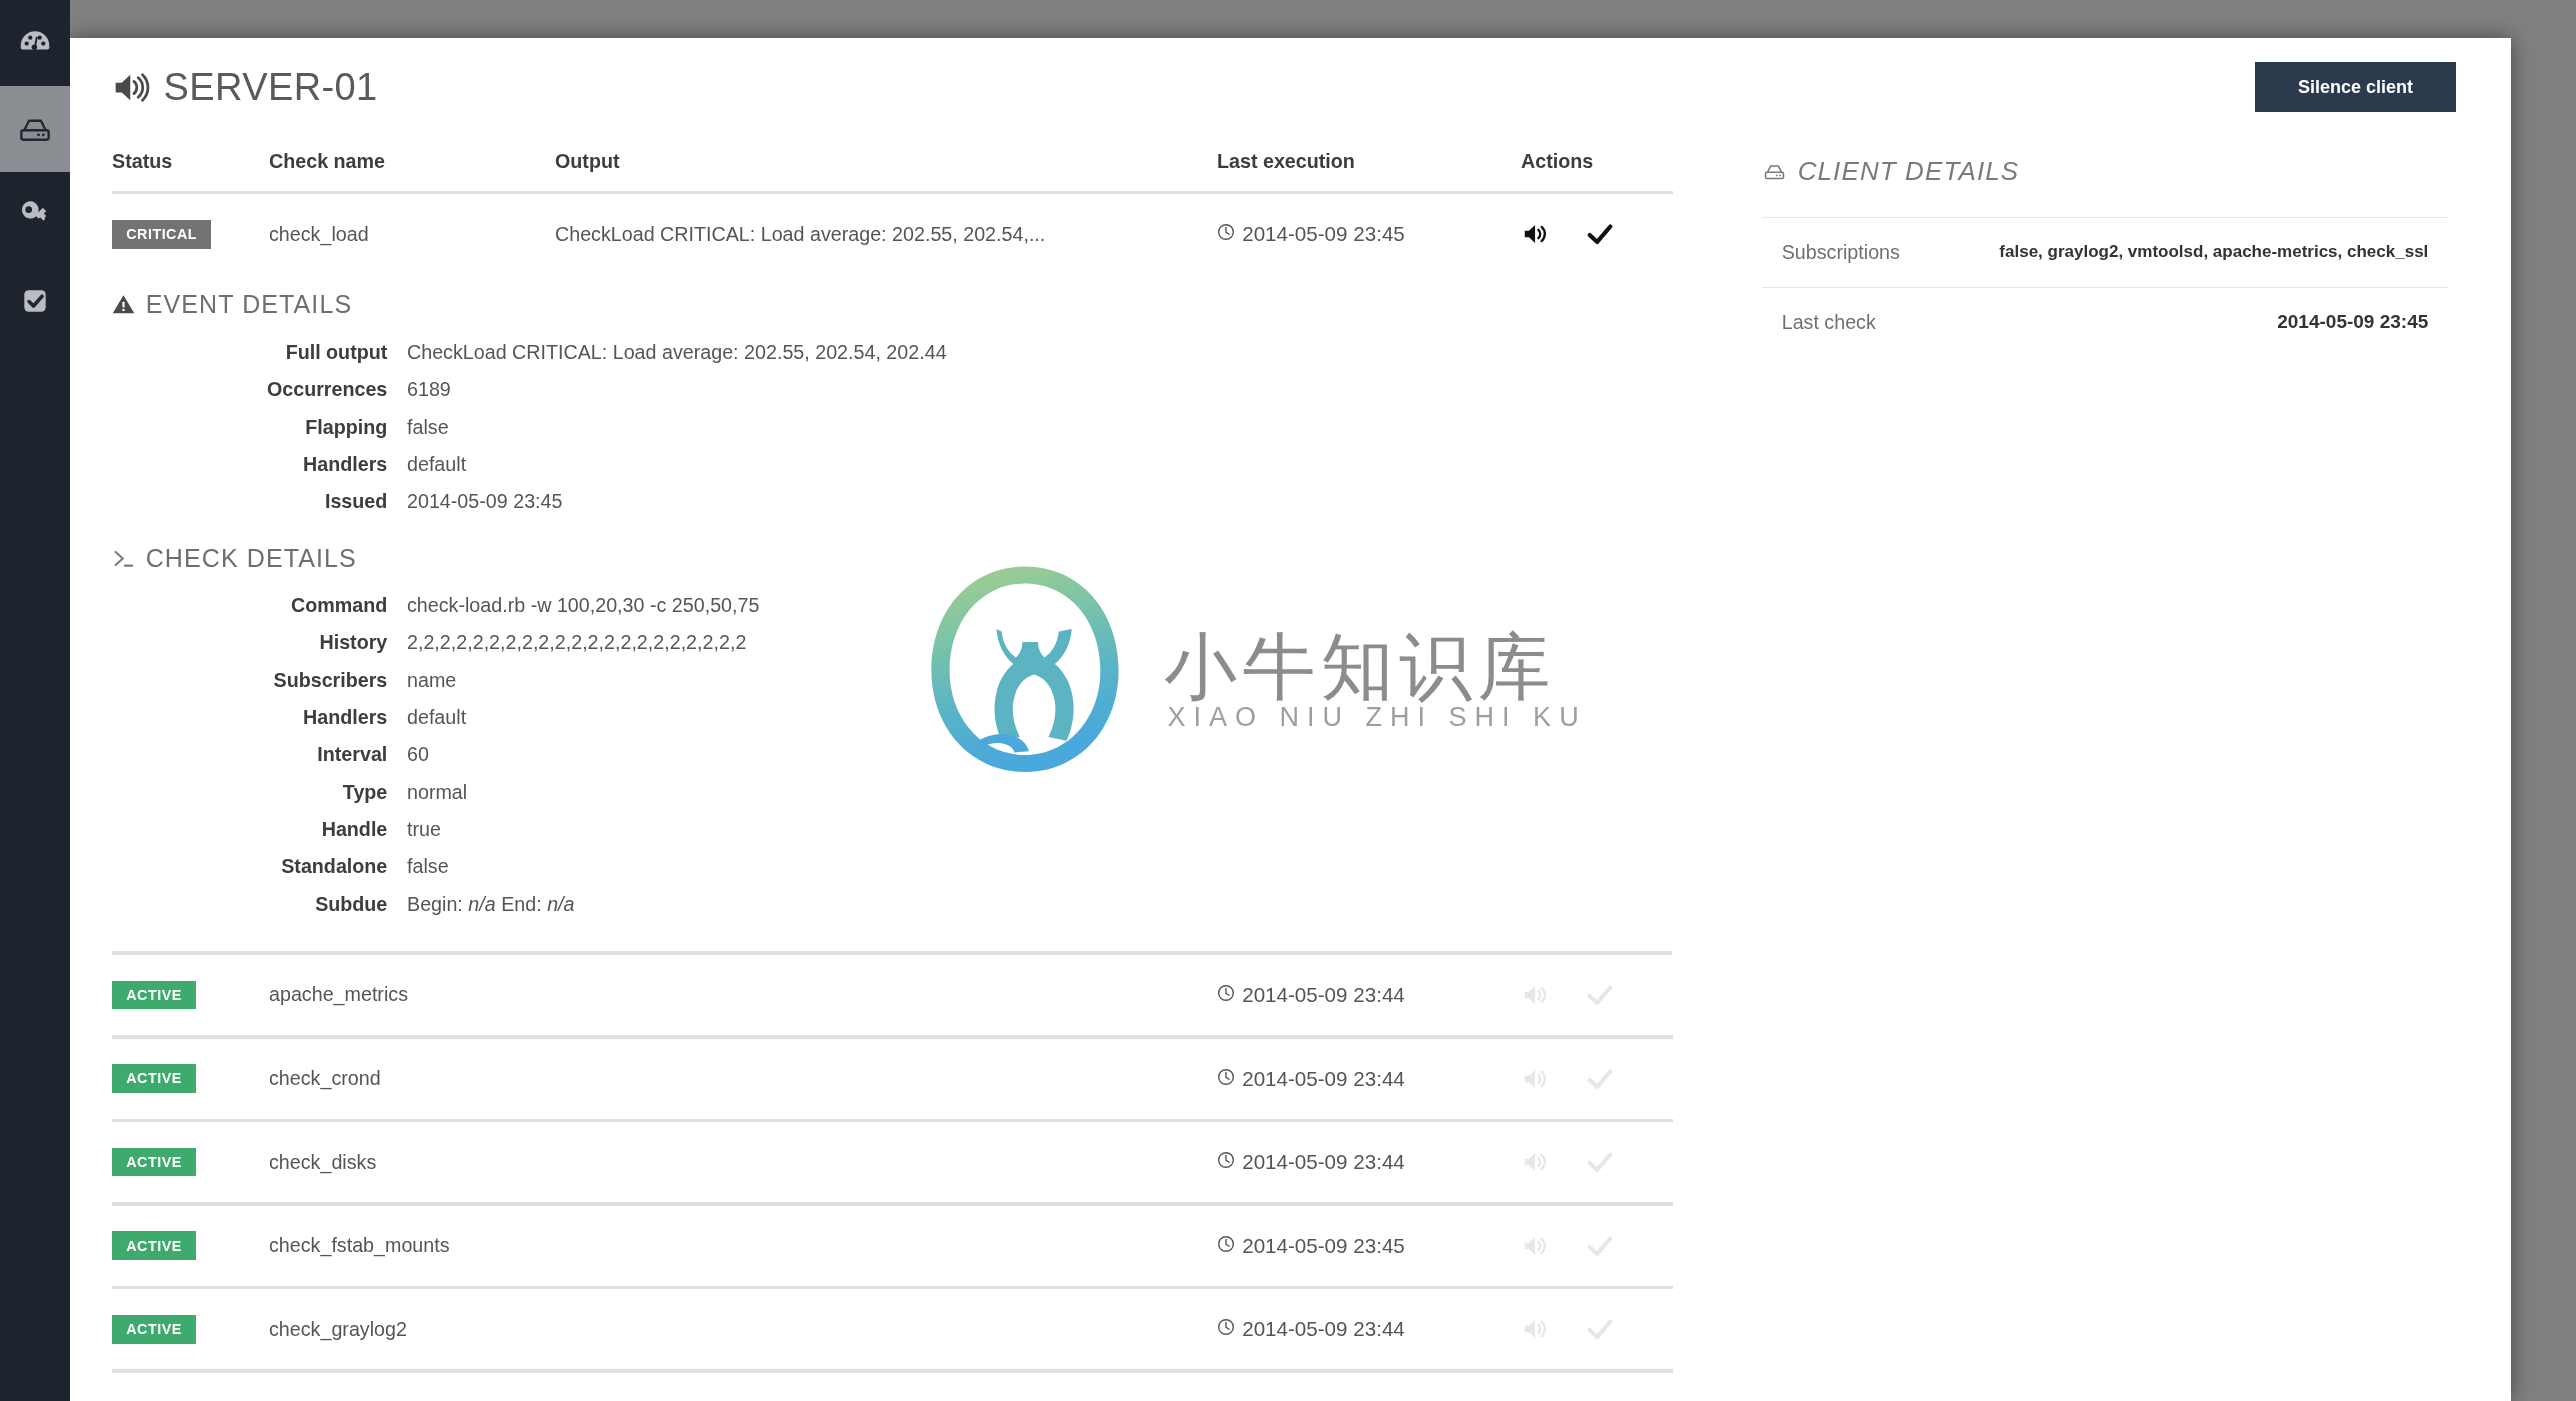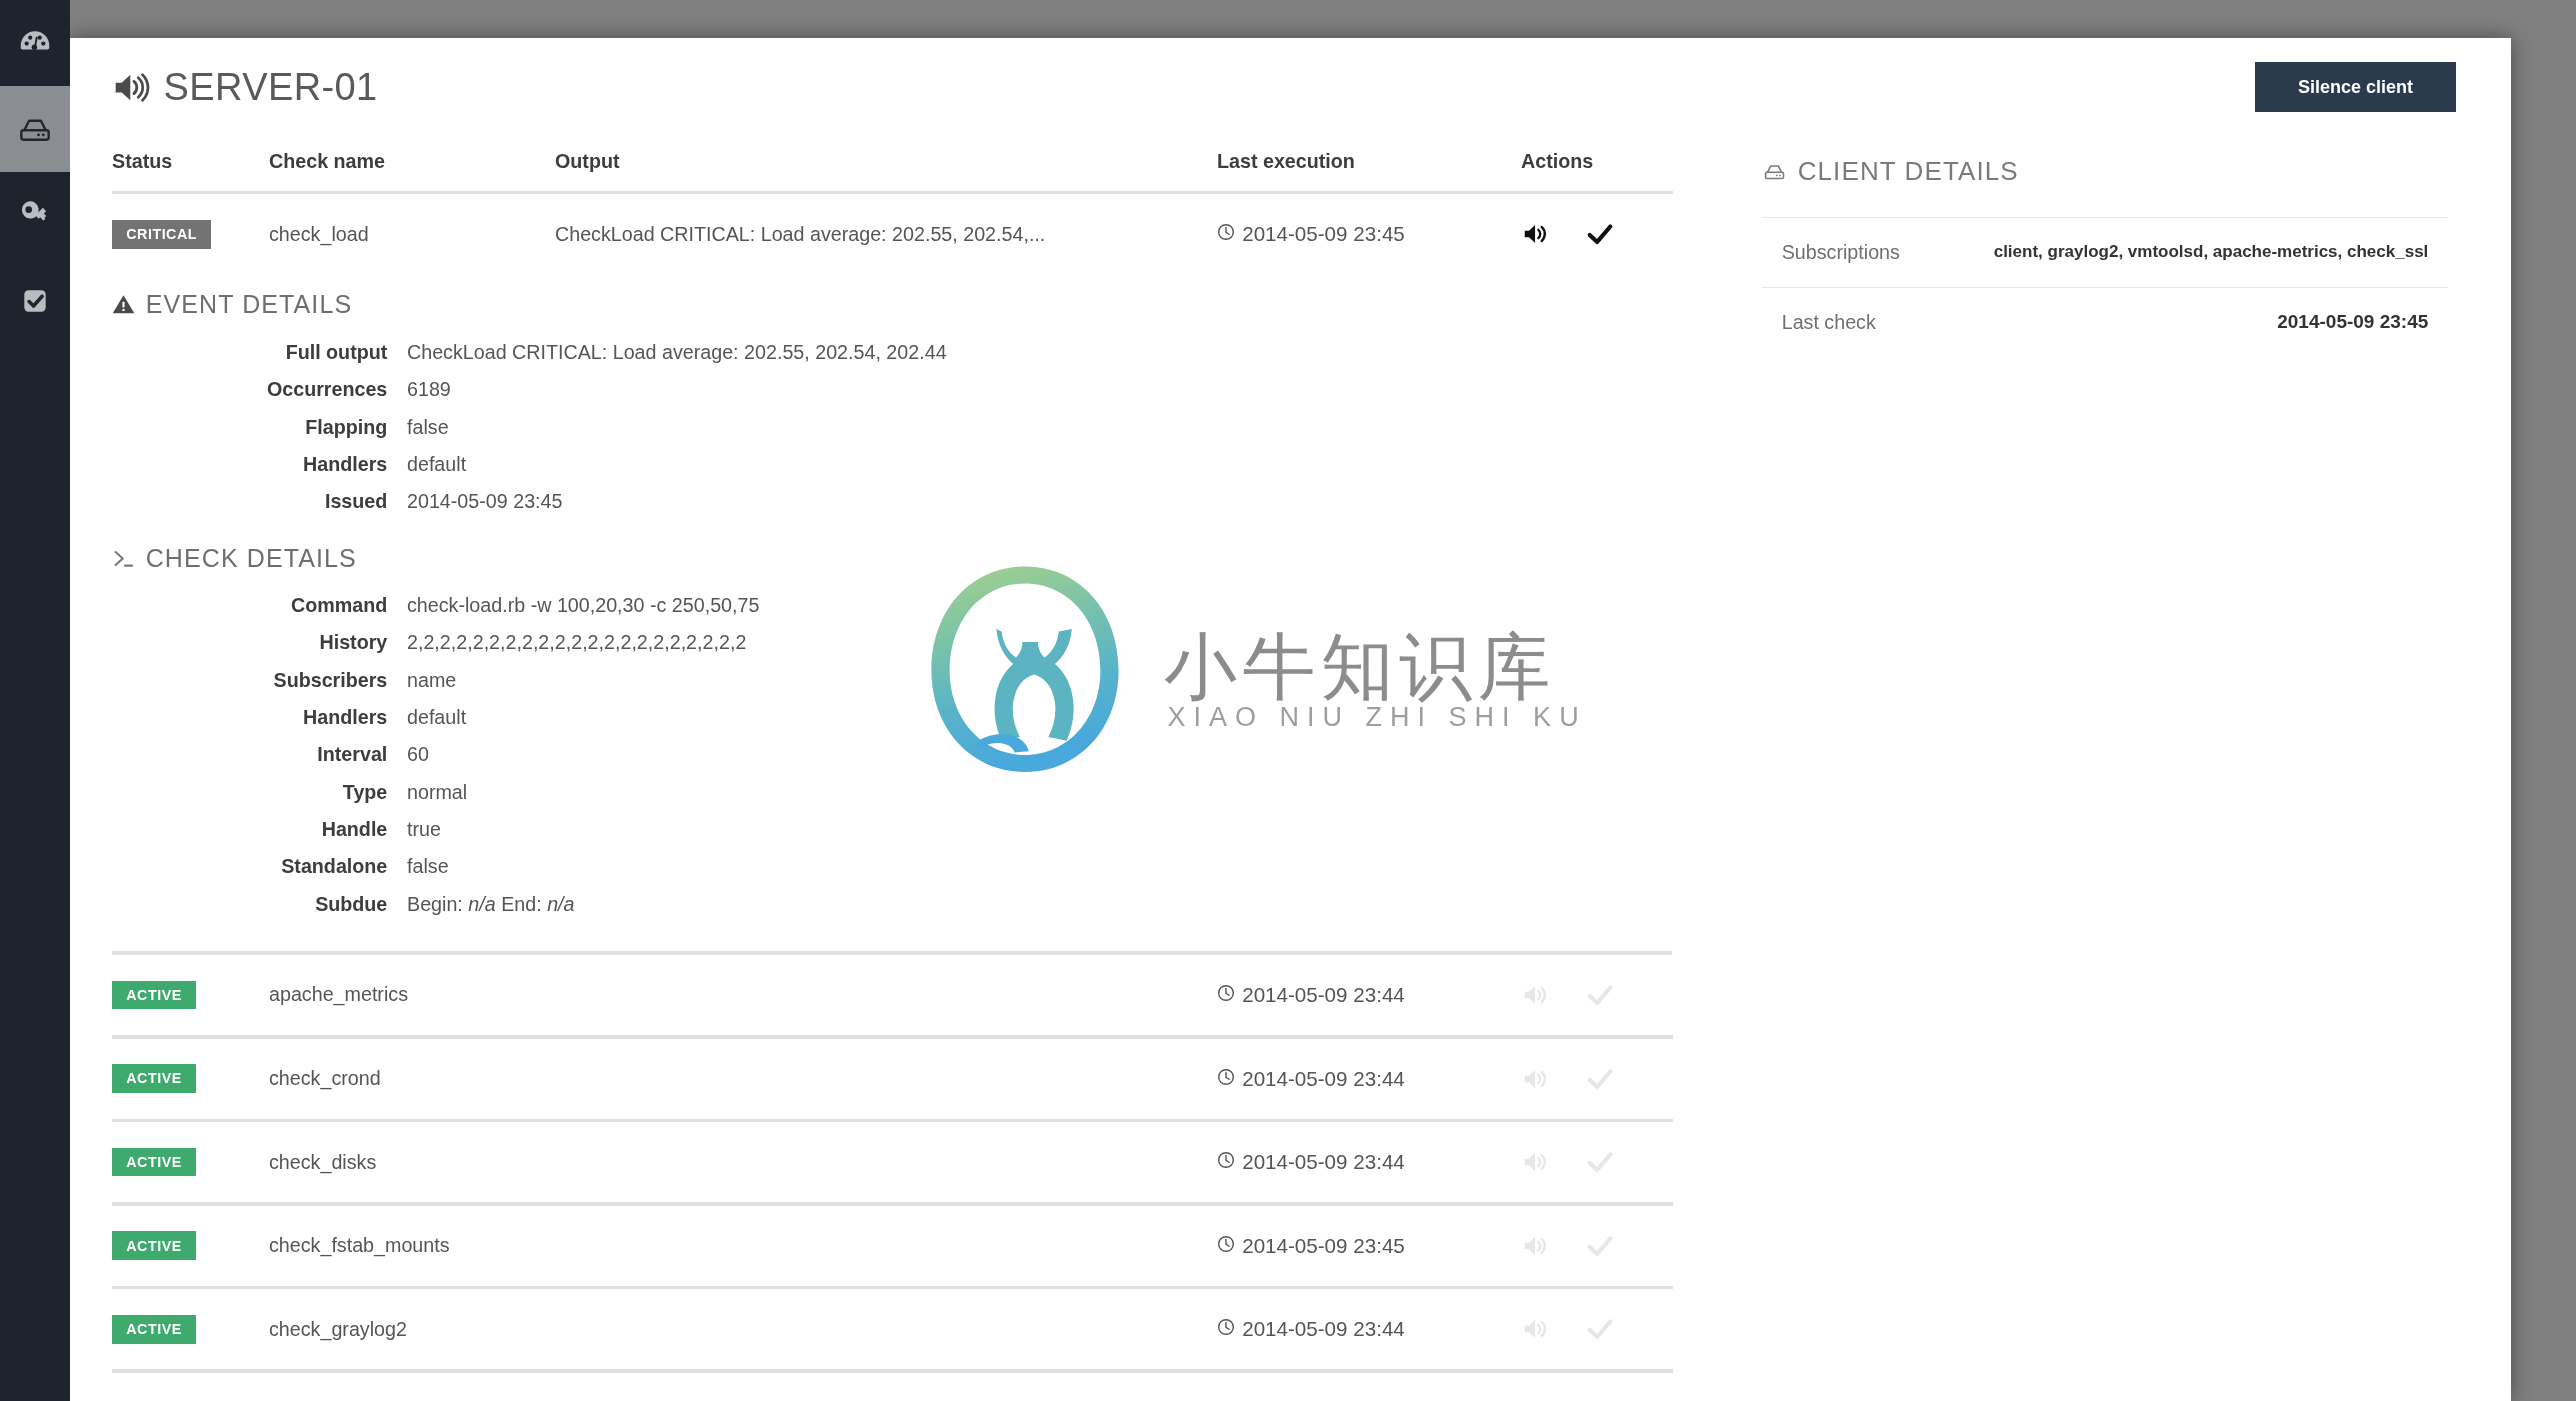--- a/index.html
+++ b/index.html
@@ -118,21 +118,21 @@
   dl.kv dd {
     font-size: 19.7px; color: #555555; padding: 0 0 14.3px 0; white-space: nowrap;
   }
   dl.kv dd i { font-style: italic; }
 
   .big-sep { height: 3.6px; background: #e0e0e0; margin: 21.5px 0 0 0; }
 
   
   .side-head {
     display: flex; align-items: center; gap: 10.7px;
-    padding: 19.7px 0 0 0; margin-bottom: 30px;
+    padding: 19.7px 0 0 0; margin-bottom: 30px; font-style: italic;
   }
   .side-head .sh-icon { width: 25px; height: 25px; display: block; flex: none; }
   .side-head .sh-text {
     font-size: 26px; font-weight: 300; color: #7a7a7a; letter-spacing: 1.1px;
   }
   .cd-row {
     display: flex; align-items: center; justify-content: space-between;
     border-top: 1.8px solid #e6e6e6;
     padding: 23px 19.7px 23px 19.7px; gap: 18px;
   }
@@ -447,21 +447,21 @@
               <rect x="9" y="34" width="46" height="16" rx="3.5"></rect>
               <circle cx="38" cy="42" r="2.2" fill="#7a7a7a" stroke="none"></circle>
               <circle cx="46" cy="42" r="2.2" fill="#7a7a7a" stroke="none"></circle>
             </svg>
           </span>
           <span class="sh-text">CLIENT DETAILS</span>
         </div>
         <div id="client-rows">
             <div class="cd-row">
               <span class="cd-label">Subscriptions</span>
-              <span class="cd-value small">client, graylog2, vmtoolsd, apache-metrics, check_ssl</span>
+              <span class="cd-value small">false, graylog2, vmtoolsd, apache-metrics, check_ssl</span>
             </div>
             <div class="cd-row">
               <span class="cd-label">Last check</span>
               <span class="cd-value">2014-05-09 23:45</span>
             </div>
           </div>
       </aside>
 
     </div>
   </div>

